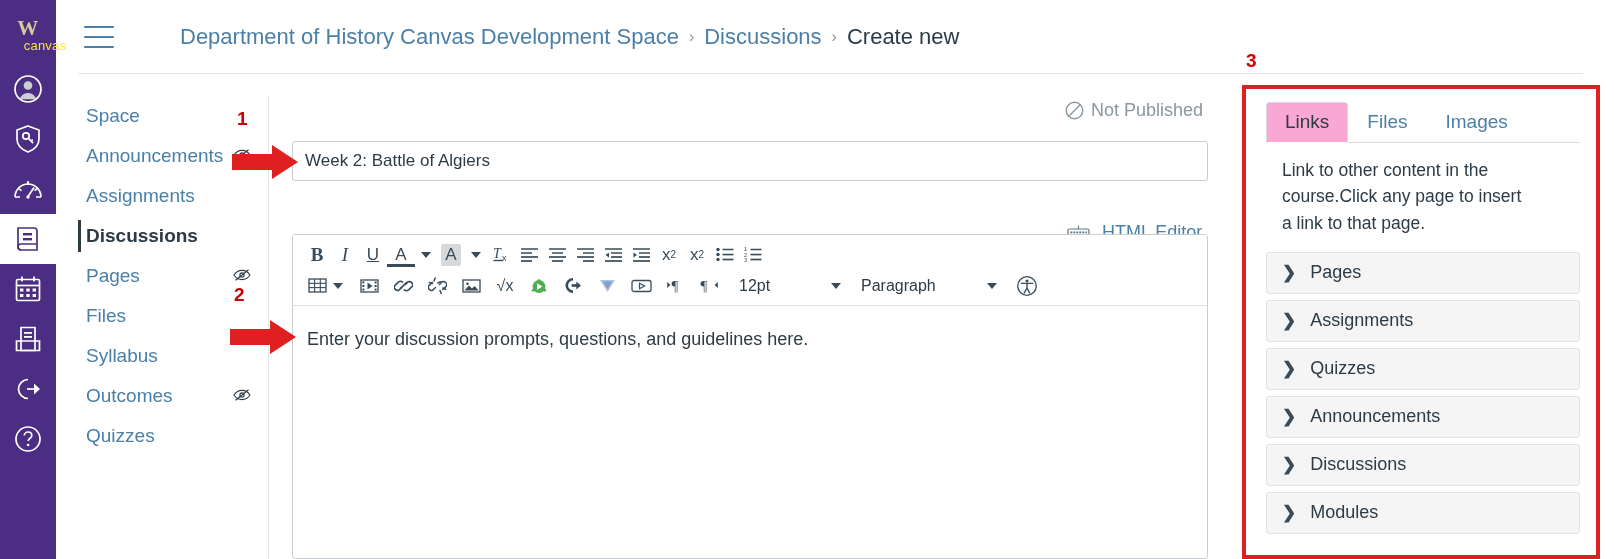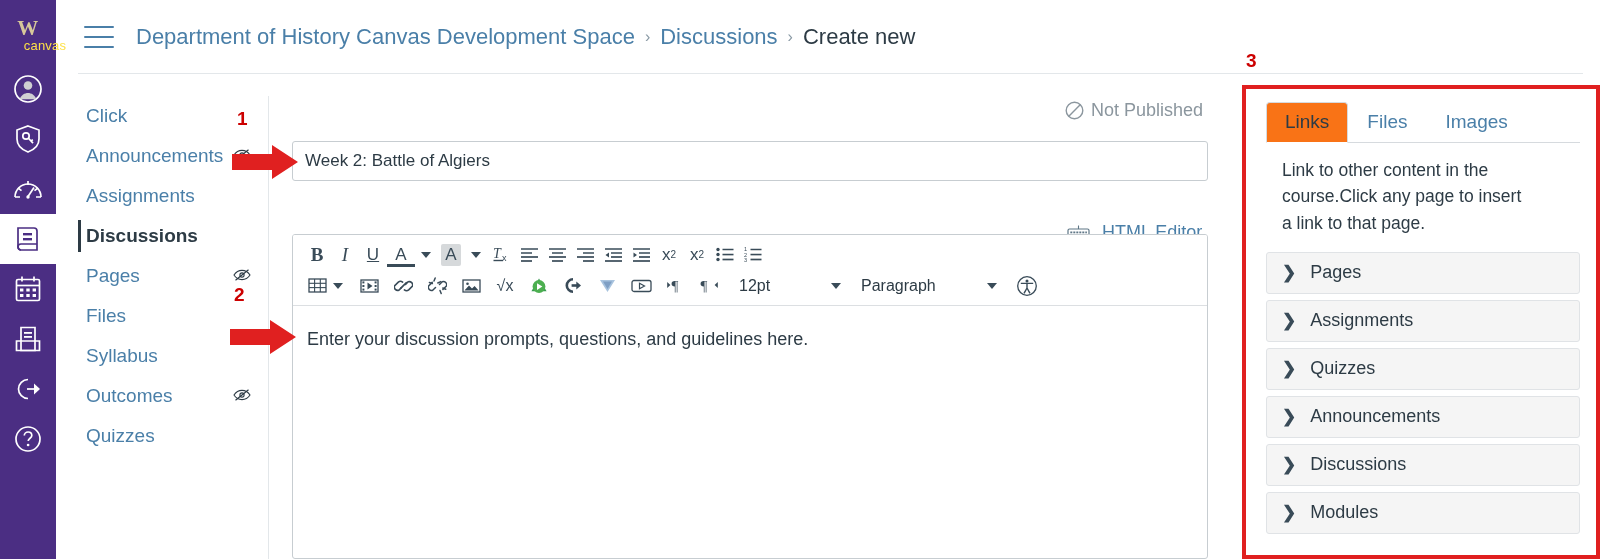--- a/index.html
+++ b/index.html
@@ -55,20 +55,21 @@
   .gn-item.active .stroke { stroke: #4b2e83; }
   .gn-item .fillw { fill: #ffffff; }
   .gn-item.active .fillw { fill: #4b2e83; }
 
   
   .crumb-bar {
     position: absolute; left: 56px; top: 0;
     width: 1558px; height: 74px;
     display: flex; align-items: center;
     padding-left: 28px;
+    gap: 44px;
   }
   .hamburger {
     width: 30px; height: 22px;
     display: flex; flex-direction: column; justify-content: space-between;
     margin-right: 22px;
     cursor: pointer;
   }
   .hamburger i { display: block; height: 2px; background: #4a7fa8; border-radius: 1px; }
   .crumbs { display: flex; align-items: center; font-size: 22px; }
   .crumbs a {
@@ -215,21 +216,21 @@
   .rp-tab {
     font-size: 19px; color: #4a7fa8;
     padding: 8px 18px 9px 18px;
     cursor: pointer;
     border: 1px solid transparent;
     border-radius: 4px 4px 0 0;
     position: relative; top: 1px;
   }
   .rp-tab.active {
     color: #2d3b45;
-    background: #f97316;
+    background: #f9a8d4;
     border: 1px solid #d6dade;
     border-bottom-color: #fff;
   }
   .rp-desc {
     font-size: 17.5px; color: #2d3b45;
     line-height: 1.5;
     margin: 14px 0 16px 16px;
     width: 240px;
   }
   .rp-acc-item {
@@ -371,21 +372,21 @@
       <a href="#">Discussions</a>
       <span class="sep">›</span>
       <span class="current">Create new</span>
     </div>
   </div>
   <div class="hr-top"></div>
   <div class="hr-top-right"></div>
 
   <div class="course-nav">
     <div class="cn-row">
-      <span class="label">Click</span>
+      <span class="label">Space</span>
     </div>
     <div class="cn-row">
       <span class="label">Announcements</span>
       <span class="eye">
         <svg width="18" height="14" viewBox="0 0 18 14">
             <path d="M1 7s3-4.6 8-4.6S17 7 17 7s-3 4.6-8 4.6S1 7 1 7z" fill="none" stroke="#2d3b45" stroke-width="1.1"></path>
             <circle cx="9" cy="7" r="2.1" fill="none" stroke="#2d3b45" stroke-width="1.1"></circle>
             <path d="M2.5 12.2 L15.5 1.8" stroke="#2d3b45" stroke-width="1.2"></path>
           </svg>
       </span>

